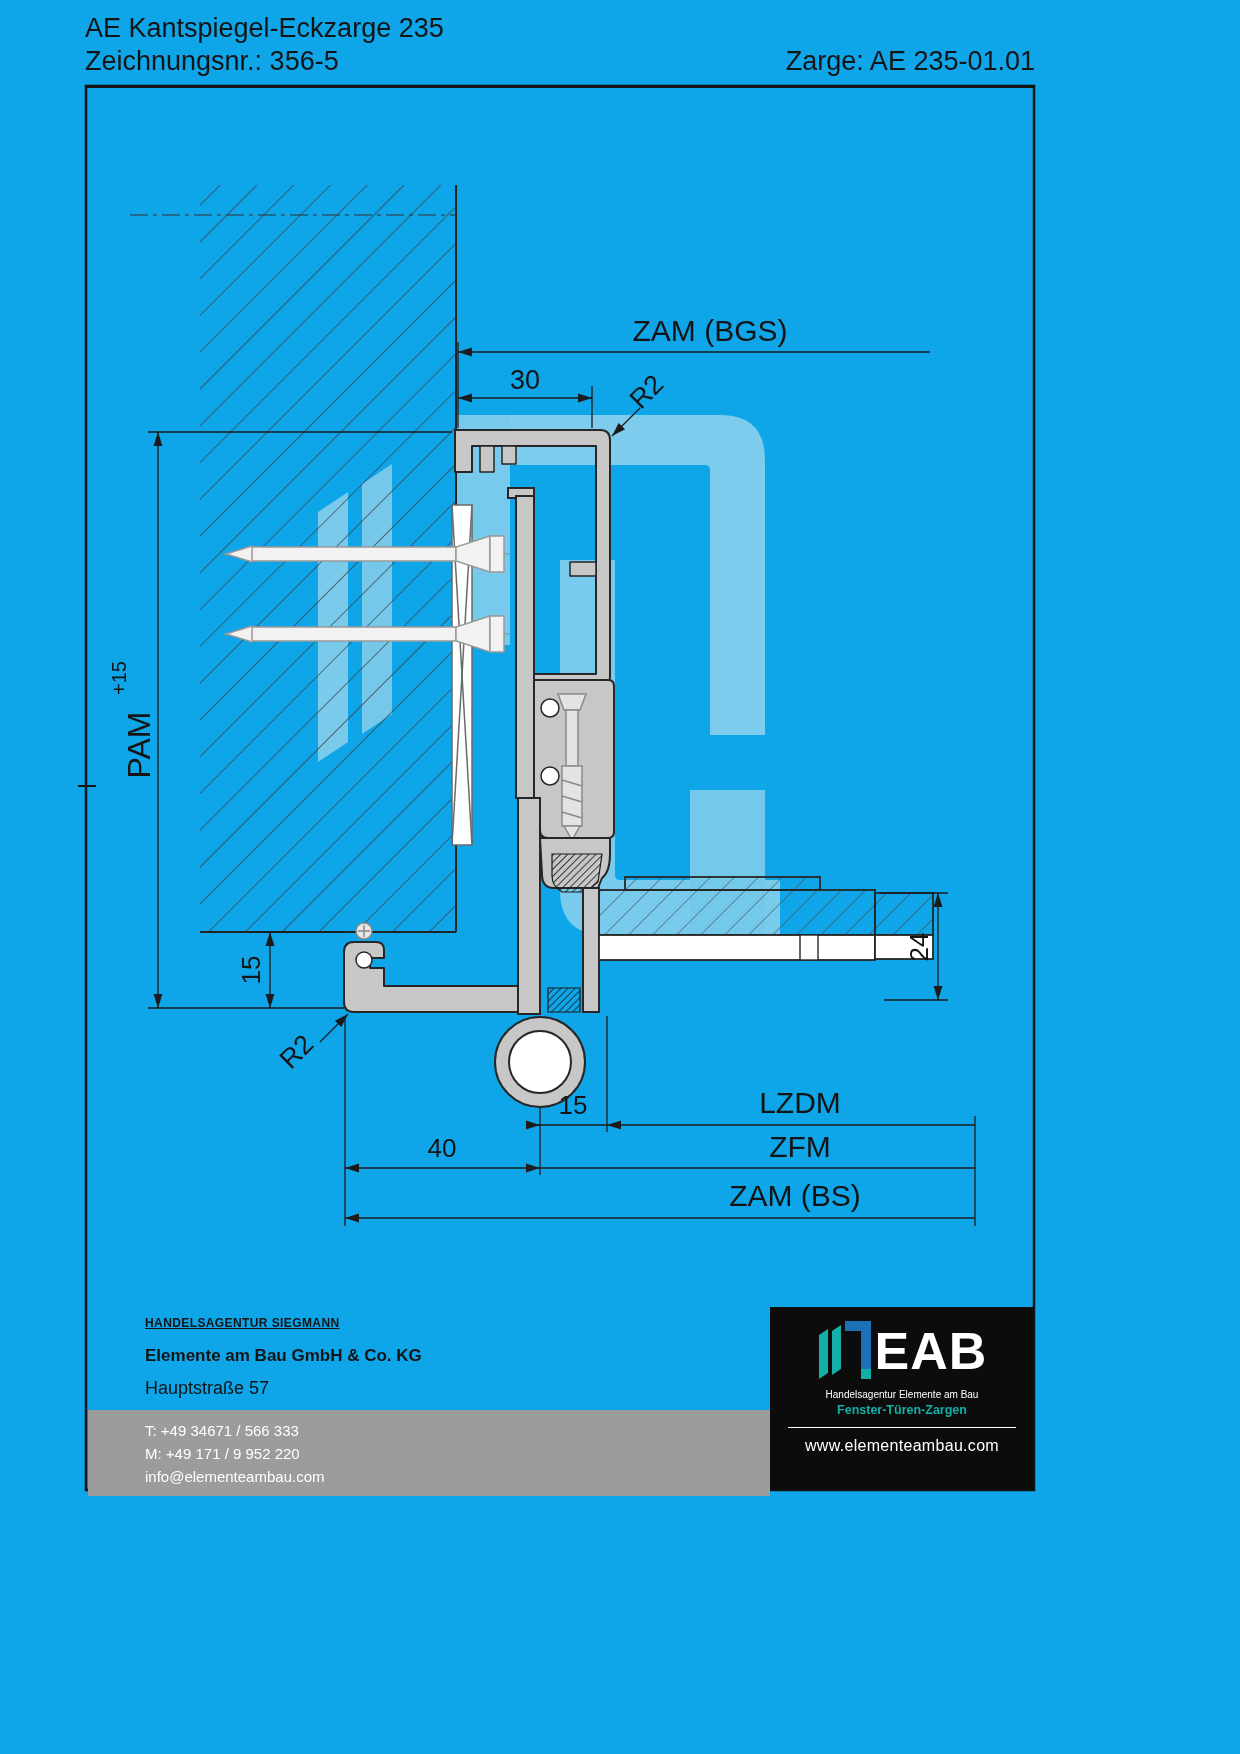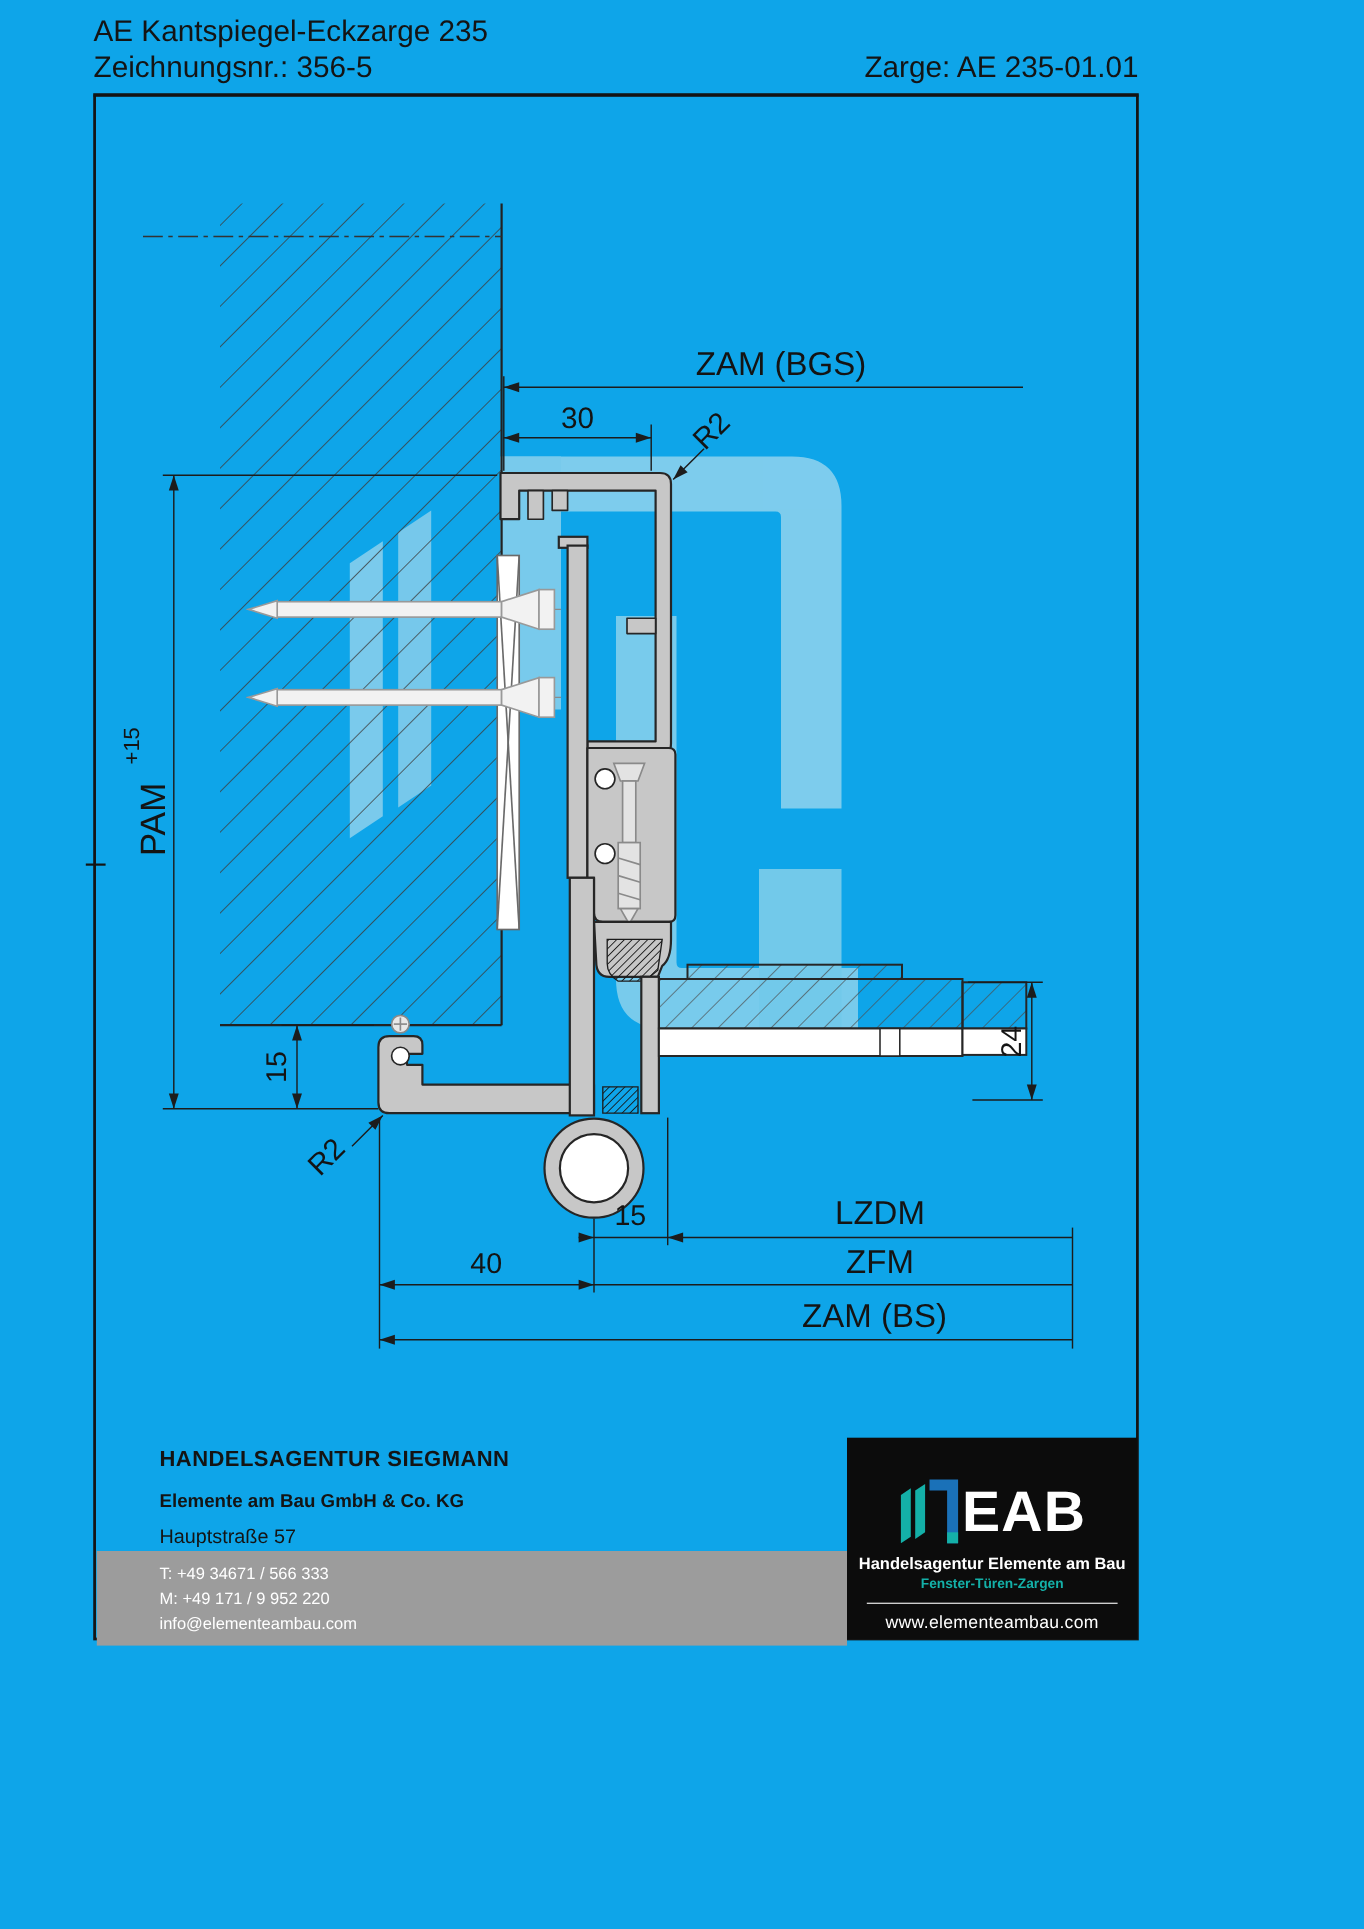--- a/index.html
+++ b/index.html
@@ -12,32 +12,32 @@
           border-bottom:2px solid #161616;padding-bottom:8px;}
   .header .title-line{font-size:27px;line-height:33px;}
   .header .right-code{font-size:27px;line-height:33px;}
 
   
   .drawing-svg{position:absolute;left:0;top:0;}
   .drawing-svg text{font-family:"Liberation Sans",sans-serif;fill:#141414;}
 
   
   .footer-info{position:absolute;left:145px;top:1316px;width:600px;}
-  .footer-info .company1{font-size:20px;font-weight:bold;letter-spacing:.4px;}
+  .footer-info .company1{font-size:12px;font-weight:bold;letter-spacing:.4px;text-decoration:underline;}
   .footer-info .company2{font-size:17px;font-weight:bold;margin-top:16px;}
   .footer-info .addr1{font-size:18px;margin-top:13px;line-height:19px;}
   .footer-info .addr2{font-size:14px;line-height:19px;}
   .footer-contact{position:absolute;left:88px;top:1410px;width:682px;height:86px;
                   background:#9c9c9c;color:#fff;box-sizing:border-box;
                   padding:9px 0 0 57px;font-size:15px;line-height:23px;}
   .footer-logo{position:absolute;left:770px;top:1307px;width:264px;height:183px;
                background:#0c0c0c;color:#fff;text-align:center;box-sizing:border-box;}
-  .logo-row{display:flex;align-items:center;justify-content:center;margin-top:32px;height:72px;}
+  .logo-row{display:flex;align-items:center;justify-content:center;margin-top:8px;height:72px;}
   .logo-text{font-size:52px;font-weight:bold;letter-spacing:1px;line-height:1;}
-  .logo-sub1{font-size:15px;margin-top:2px;font-weight:bold;}
+  .logo-sub1{font-size:10px;margin-top:2px;}
   .logo-sub2{font-size:12.5px;font-weight:bold;margin-top:3px;}
   .logo-divider{height:1px;background:#ffffff;margin:10px 18px 0 18px;}
   .logo-web{font-size:16px;margin-top:9px;letter-spacing:.3px;text-align:center;}
 </style>
 </head>
 <body>
 
 <div class="page">
 
   <div class="header">

